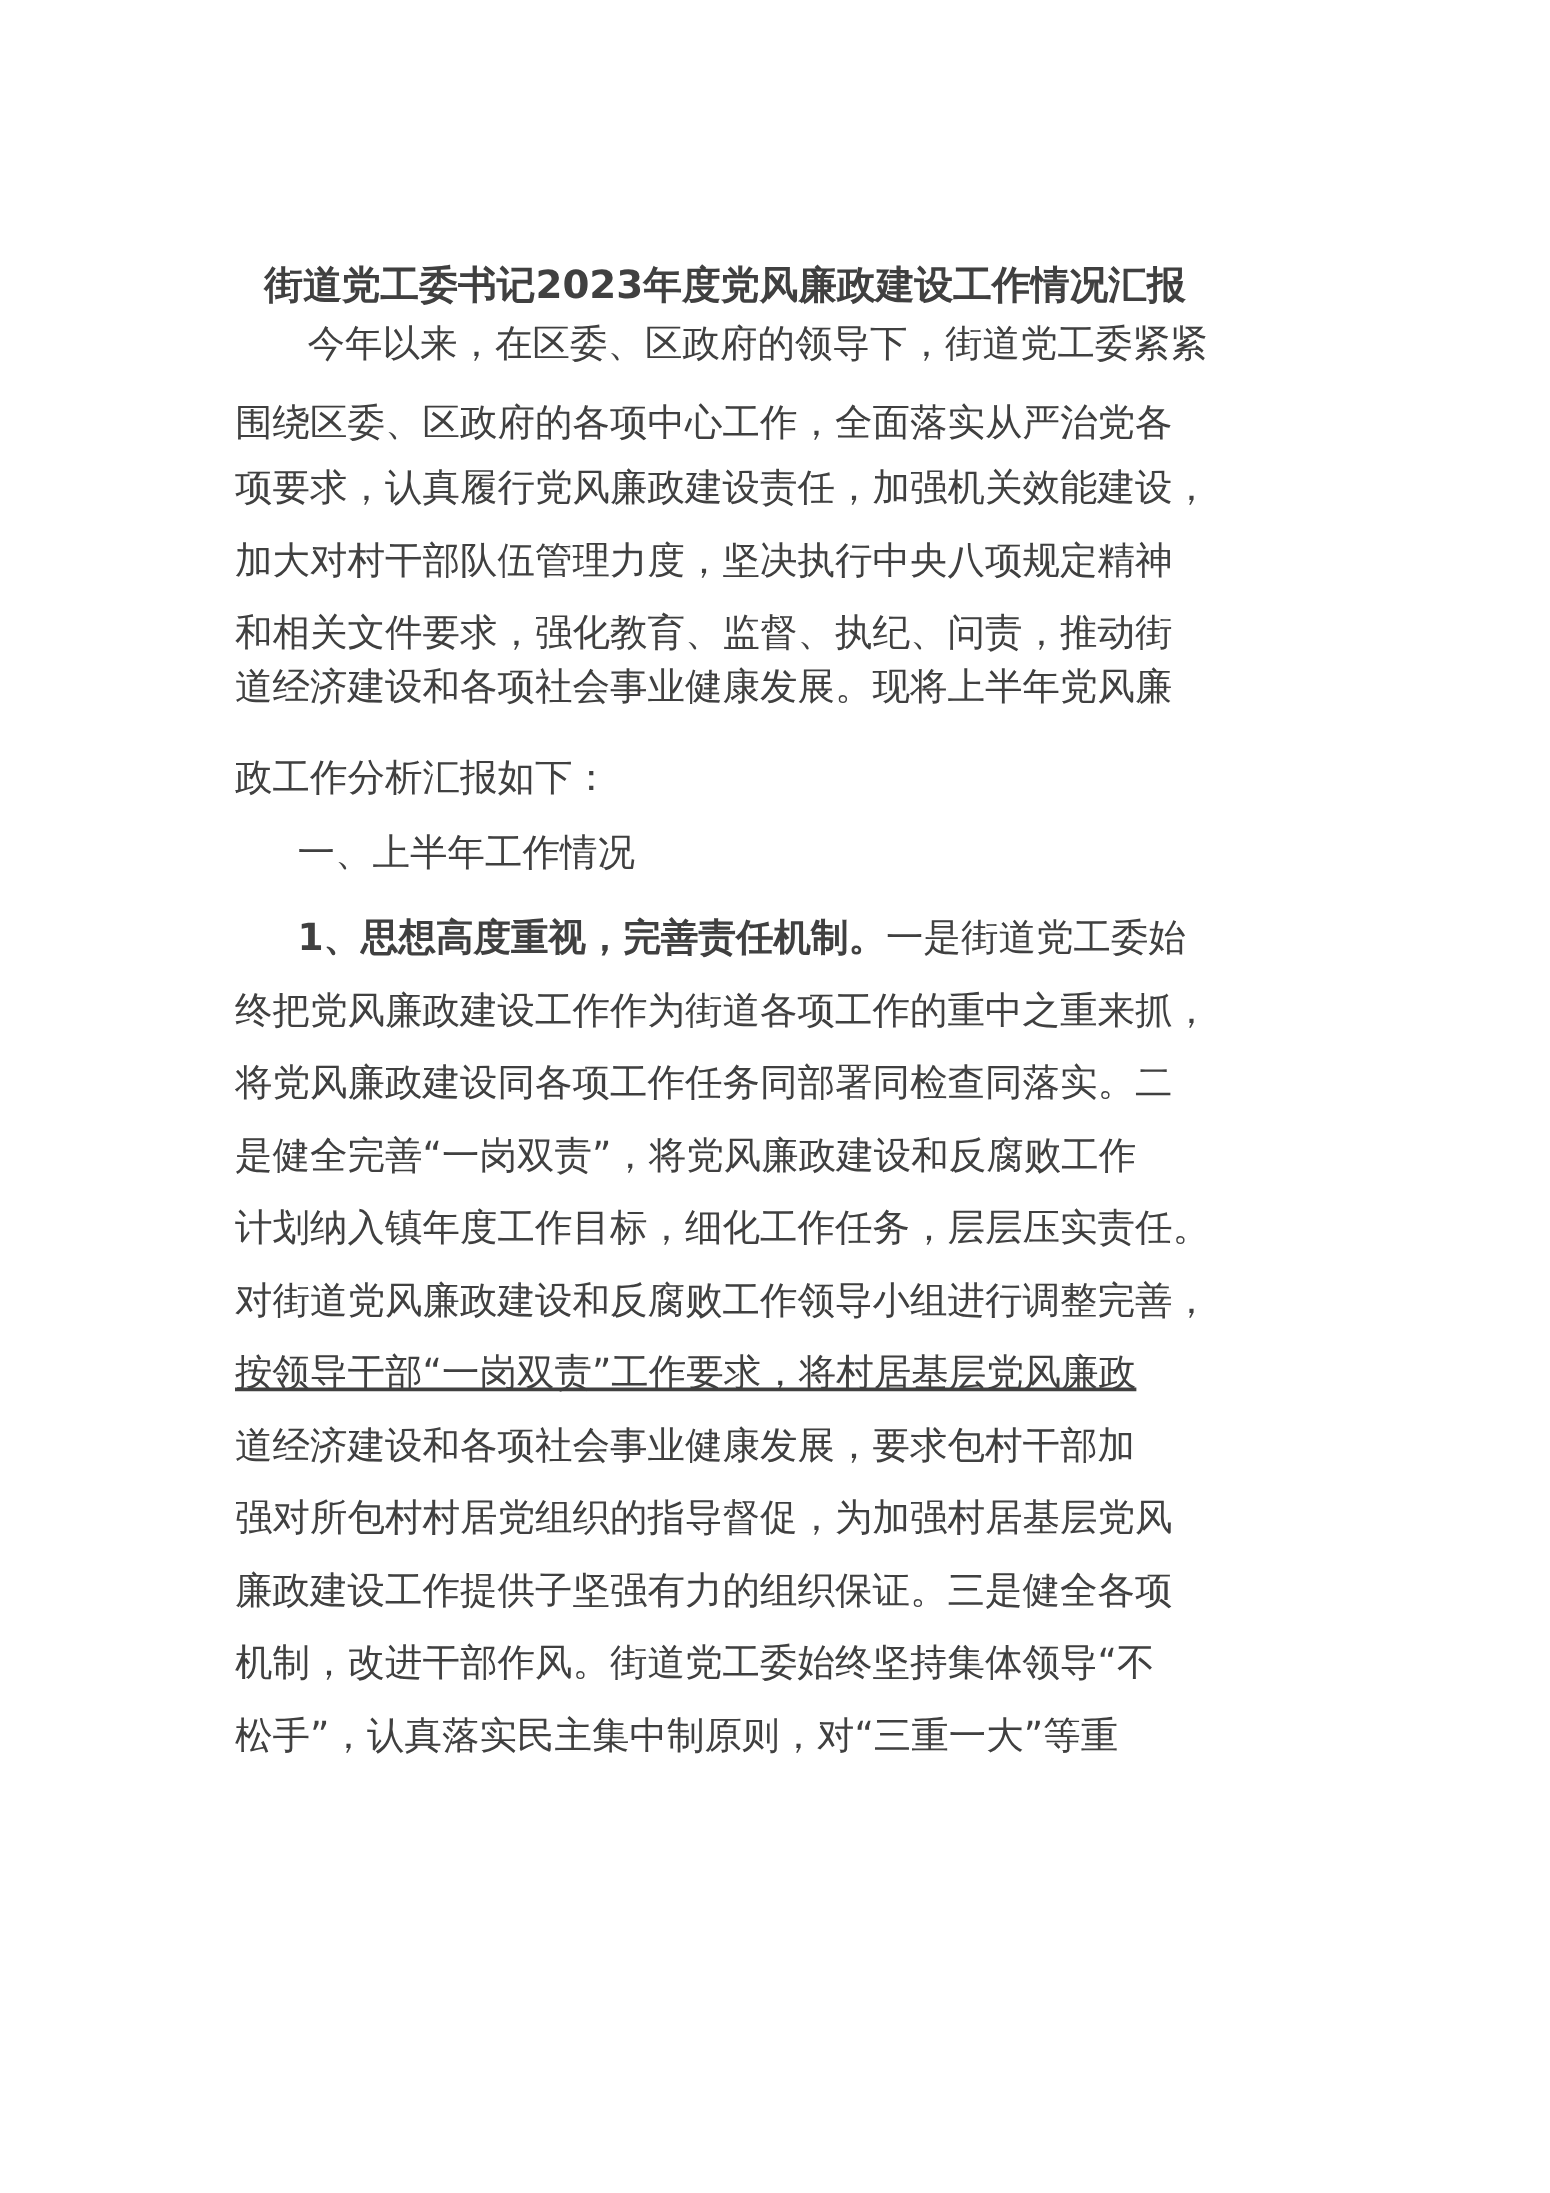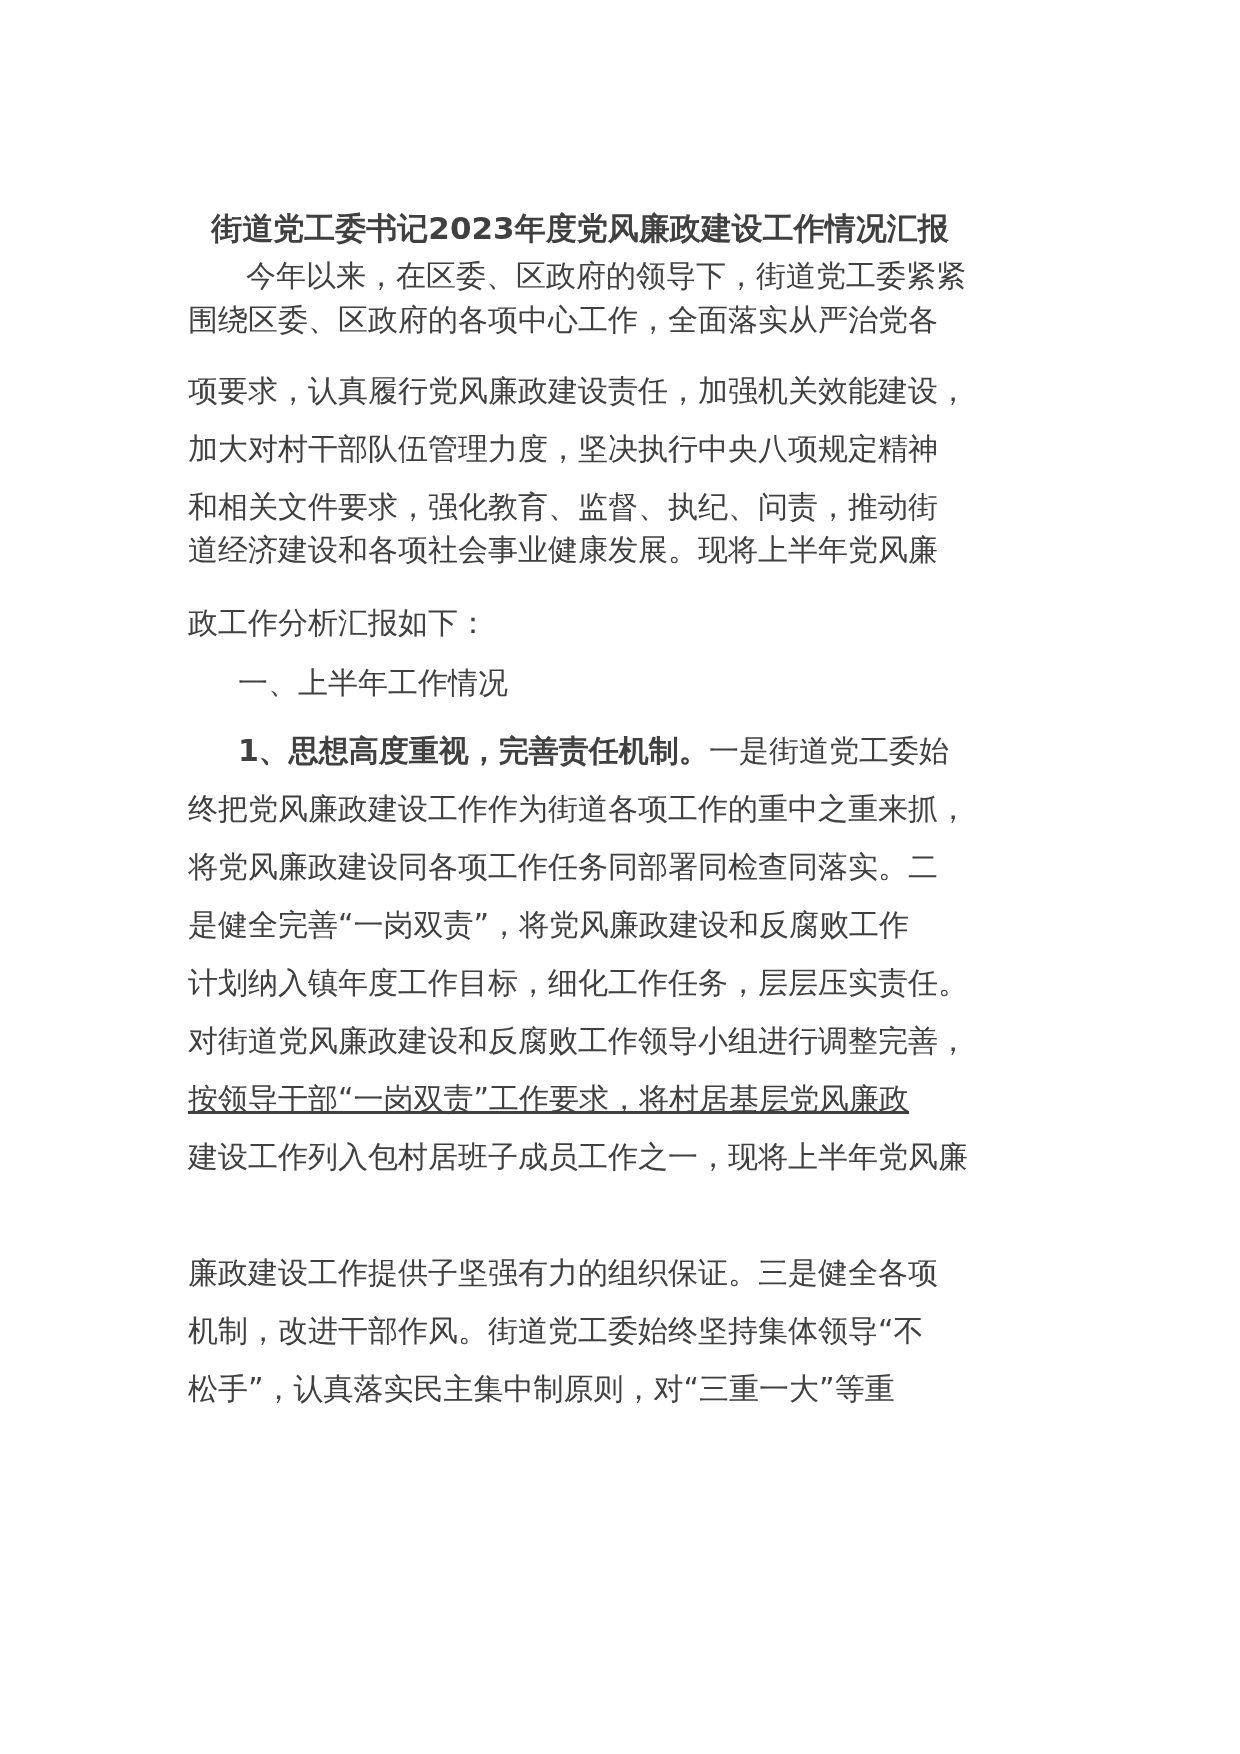--- a/index.html
+++ b/index.html
@@ -53,36 +53,37 @@
     .bold { font-weight: bold; }
   </style>
 </head>
 <body>
 
 <div class="page">
 
   <div class="title">街道党工委书记2023年度党风廉政建设工作情况汇报</div>
 
   <div class="line indent" style="top:256px;">今年以来，在区委、区政府的领导下，街道党工委紧紧</div>
-  <div class="line" style="top:300px;">围绕区委、区政府的各项中心工作，全面落实从严治党各</div>
+  <div class="line" style="top:319px;">围绕区委、区政府的各项中心工作，全面落实从严治党各</div>
   <div class="line" style="top:371px;">项要求，认真履行党风廉政建设责任，加强机关效能建设，</div>
   <div class="line" style="top:429px;">加大对村干部队伍管理力度，坚决执行中央八项规定精神</div>
   <div class="line" style="top:487px;">和相关文件要求，强化教育、监督、执纪、问责，推动街</div>
   <div class="line" style="top:530px;">道经济建设和各项社会事业健康发展。现将上半年党风廉</div>
   <div class="line" style="top:603px;">政工作分析汇报如下：</div>
 
   <div class="h1" style="top:663px;">一、上半年工作情况</div>
 
   <div class="line" style="top:731px; left:238px;">
     <span class="bold">1、思想高度重视，完善责任机制。</span><span>一是街道党工委始</span>
   </div>
   <div class="line" style="top:789px;">终把党风廉政建设工作作为街道各项工作的重中之重来抓，</div>
   <div class="line" style="top:847px;">将党风廉政建设同各项工作任务同部署同检查同落实。二</div>
   <div class="line" style="top:905px;">是健全完善“一岗双责”，将党风廉政建设和反腐败工作</div>
   <div class="line" style="top:963px;">计划纳入镇年度工作目标，细化工作任务，层层压实责任。</div>
   <div class="line" style="top:1021px;">对街道党风廉政建设和反腐败工作领导小组进行调整完善，</div>
   <div class="line" style="top:1079px;text-decoration:underline;">按领导干部“一岗双责”工作要求，将村居基层党风廉政</div>
-  <div class="line" style="top:1137px;">建设工作列入包村居班子成员工作之一，现将上半年党风廉</div>
+  <div class="line" style="top:1137px;">道经济建设和各项社会事业健康发展，要求包村干部加</div>
+  <div class="line" style="top:1195px;">强对所包村村居党组织的指导督促，为加强村居基层党风</div>
   <div class="line" style="top:1253px;">廉政建设工作提供子坚强有力的组织保证。三是健全各项</div>
   <div class="line" style="top:1311px;">机制，改进干部作风。街道党工委始终坚持集体领导“不</div>
   <div class="line" style="top:1369px;">松手”，认真落实民主集中制原则，对“三重一大”等重</div>
 
 </div>
 
 </body></html>

